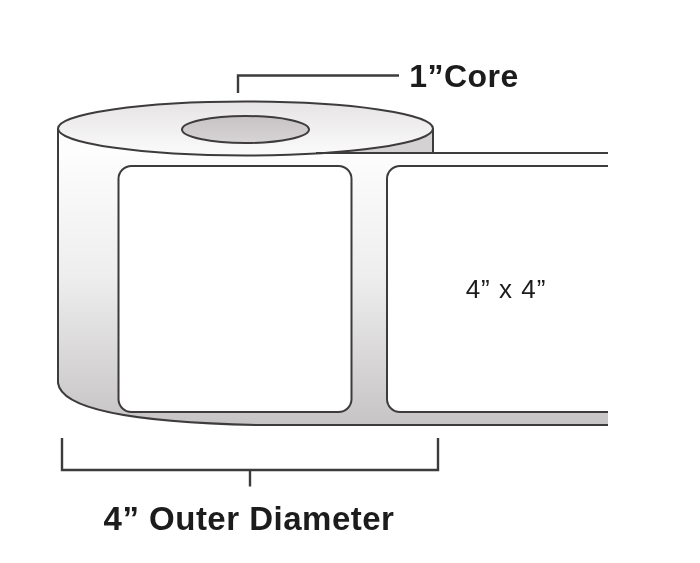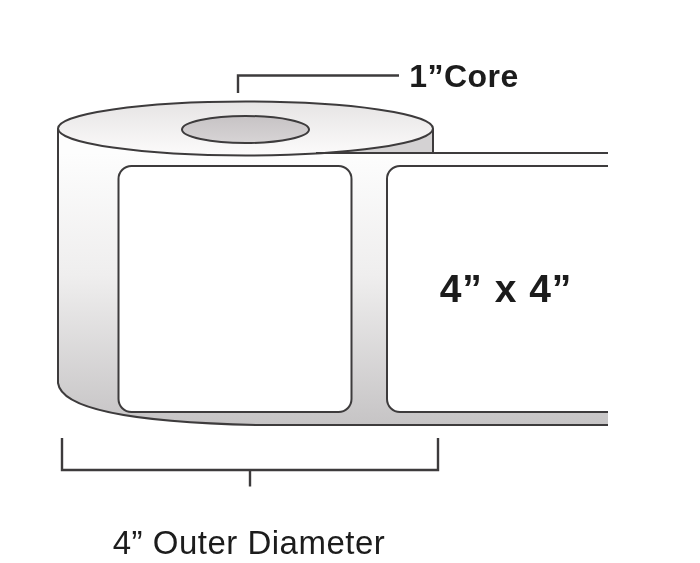--- a/index.html
+++ b/index.html
@@ -58,30 +58,30 @@
     top: 76px;
     transform: translate(-50%, -50%);
     font-size: 32px;
     font-weight: bold;
     letter-spacing: 0.5px;
   }
   .anno-size {
     left: 506px;
     top: 289px;
     transform: translate(-50%, -50%);
-    font-size: 39px;
-    font-weight: 700;
+    font-size: 26px;
+    font-weight: 400;
     letter-spacing: 1px;
   }
   .anno-od {
     left: 249px;
-    top: 543px;
+    top: 519px;
     transform: translate(-50%, -50%);
     font-size: 33px;
-    font-weight: normal;
+    font-weight: bold;
     letter-spacing: 0.5px;
   }
 </style>
 </head>
 <body>
 
 <div class="stage">
 
   <svg width="700" height="563" viewBox="0 0 700 563">
     <defs>

